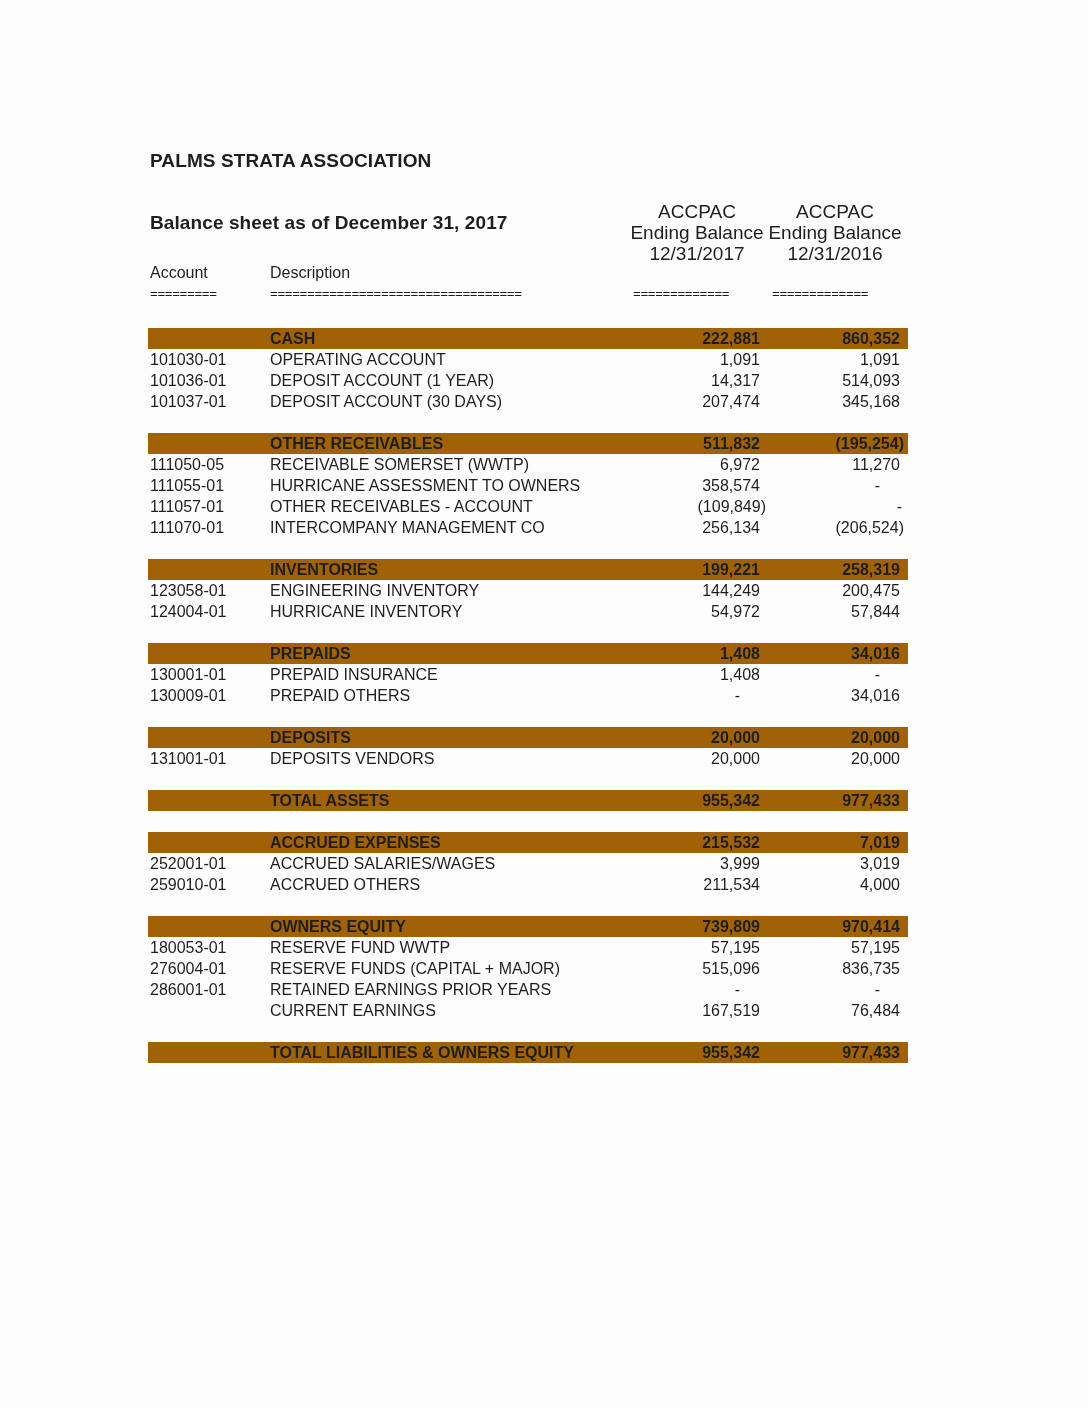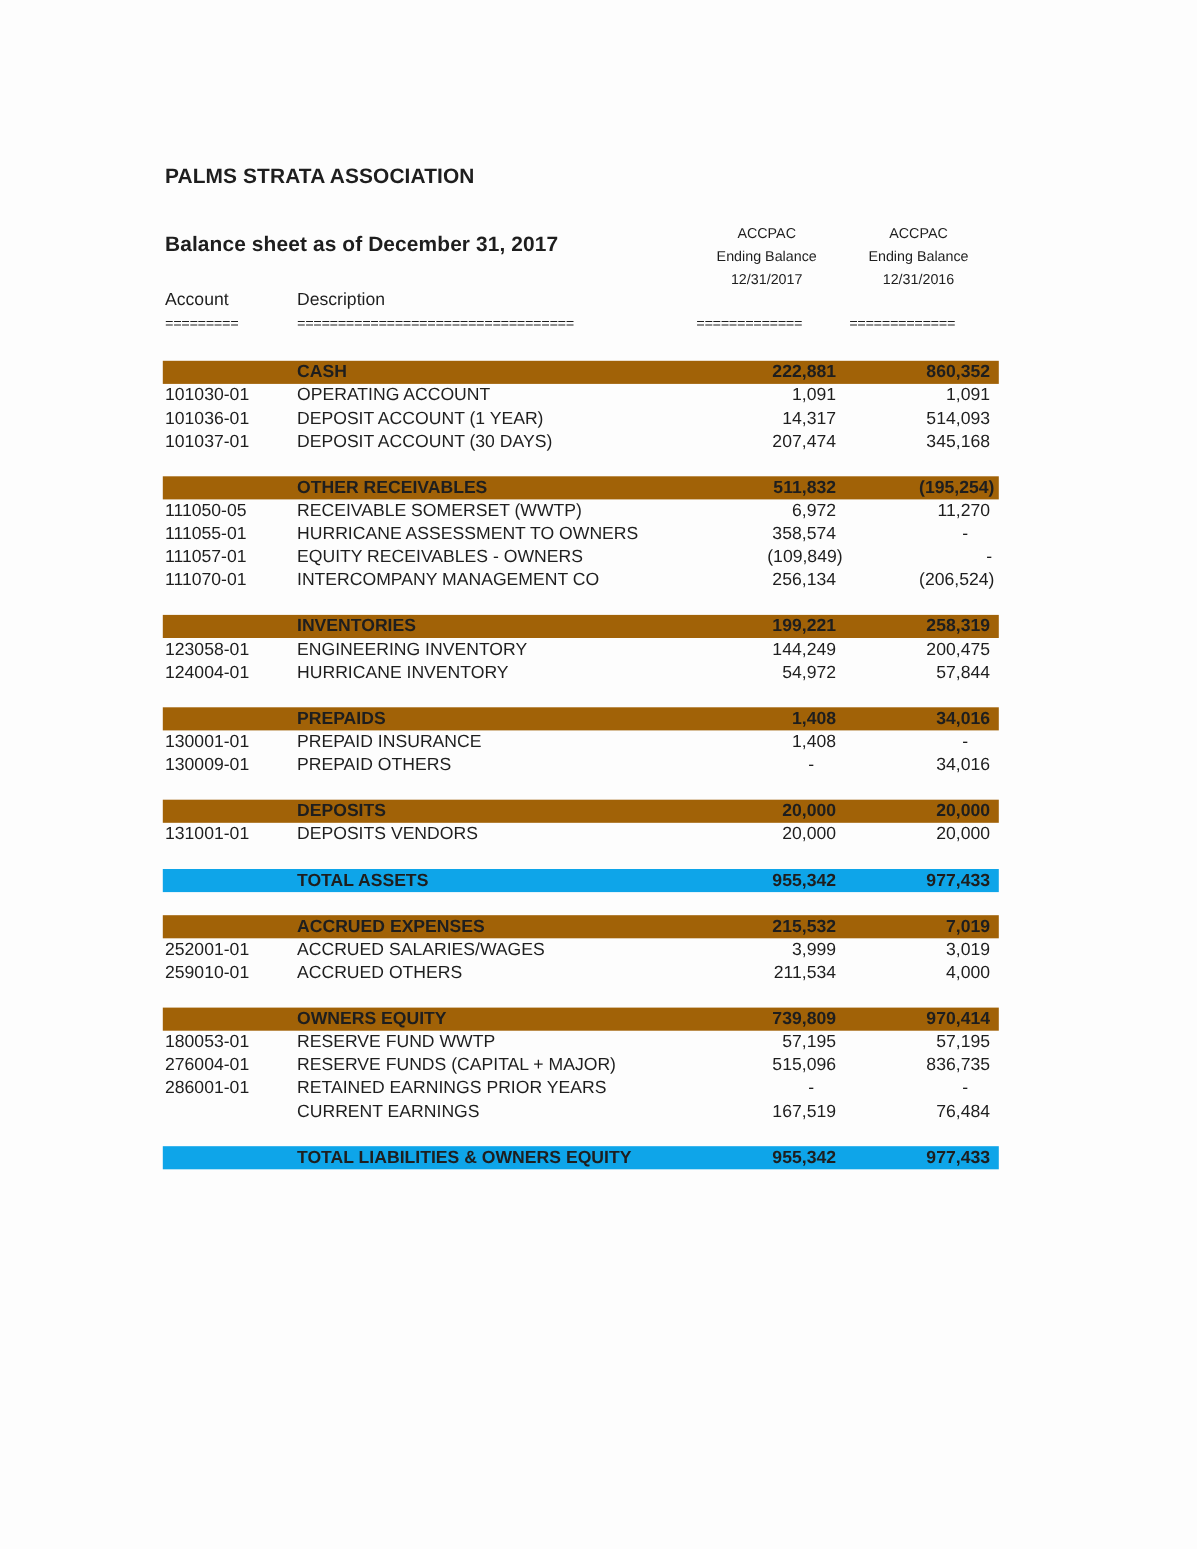--- a/index.html
+++ b/index.html
@@ -5,30 +5,30 @@
   html, body { margin: 0; padding: 0; }
   body {
     width: 1088px; height: 1408px; background: #fdfdfd;
     font-family: "Liberation Sans", sans-serif; color: #1e1e1e;
     position: relative; overflow: hidden;
   }
   .page { position: absolute; left: 0; top: 0; width: 1088px; height: 1408px; padding-left: 36px; }
   .title { position: absolute; left: 150px; font-weight: bold; font-size: 19px; letter-spacing: 0.1px; }
   .t1 { top: 150px; }
   .t2 { top: 176px; margin-top: 36px; }
-  .colhead { position: absolute; font-size: 13px; text-align: center; line-height: 21px; }
+  .colhead { position: absolute; font-size: 19px; text-align: center; line-height: 21px; }
   .ch1 { left: 628px; width: 138px; top: 201px; }
   .ch2 { left: 766px; width: 138px; top: 201px; }
   .lbl { position: absolute; font-size: 16px; top: 264px; }
   .eq { position: absolute; font-family: "Liberation Mono", monospace; font-size: 13px; top: 287px; letter-spacing: -0.4px; }
   .table { position: absolute; left: 148px; top: 328px; width: 760px; }
   .row { position: relative; height: 21px; font-size: 16px; line-height: 21px; }
   .row.gap { height: 21px; }
   .row.hl { background: #a16207; font-weight: bold; }
-  .row.total { background: #0ea5e9; font-weight: bold; }
+  .row.total { background: #a16207; font-weight: bold; }
   .acct { position: absolute; left: 2px; }
   .desc { position: absolute; left: 122px; }
   .v1 { position: absolute; right: 148px; text-align: right; }
   .v2 { position: absolute; right: 8px; text-align: right; }
   .v1.paren { right: 142px; }
   .v2.paren { right: 4px; }
 </style>
 </head>
 <body>
 
@@ -94,21 +94,21 @@
       <span class="v2">11,270</span>
     </div>
     <div class="row">
       <span class="acct">111055-01</span>
       <span class="desc">HURRICANE ASSESSMENT TO OWNERS</span>
       <span class="v1">358,574</span>
       <span class="v2" style="right:28px">-</span>
     </div>
     <div class="row">
       <span class="acct">111057-01</span>
-      <span class="desc">EQUITY RECEIVABLES - OWNERS</span>
+      <span class="desc">OTHER RECEIVABLES - ACCOUNT</span>
       <span class="v1 paren">(109,849)</span>
       <span class="v2" style="right:6px">-</span>
     </div>
     <div class="row">
       <span class="acct">111070-01</span>
       <span class="desc">INTERCOMPANY MANAGEMENT CO</span>
       <span class="v1">256,134</span>
       <span class="v2 paren">(206,524)</span>
     </div>
     <div class="row gap"></div>

